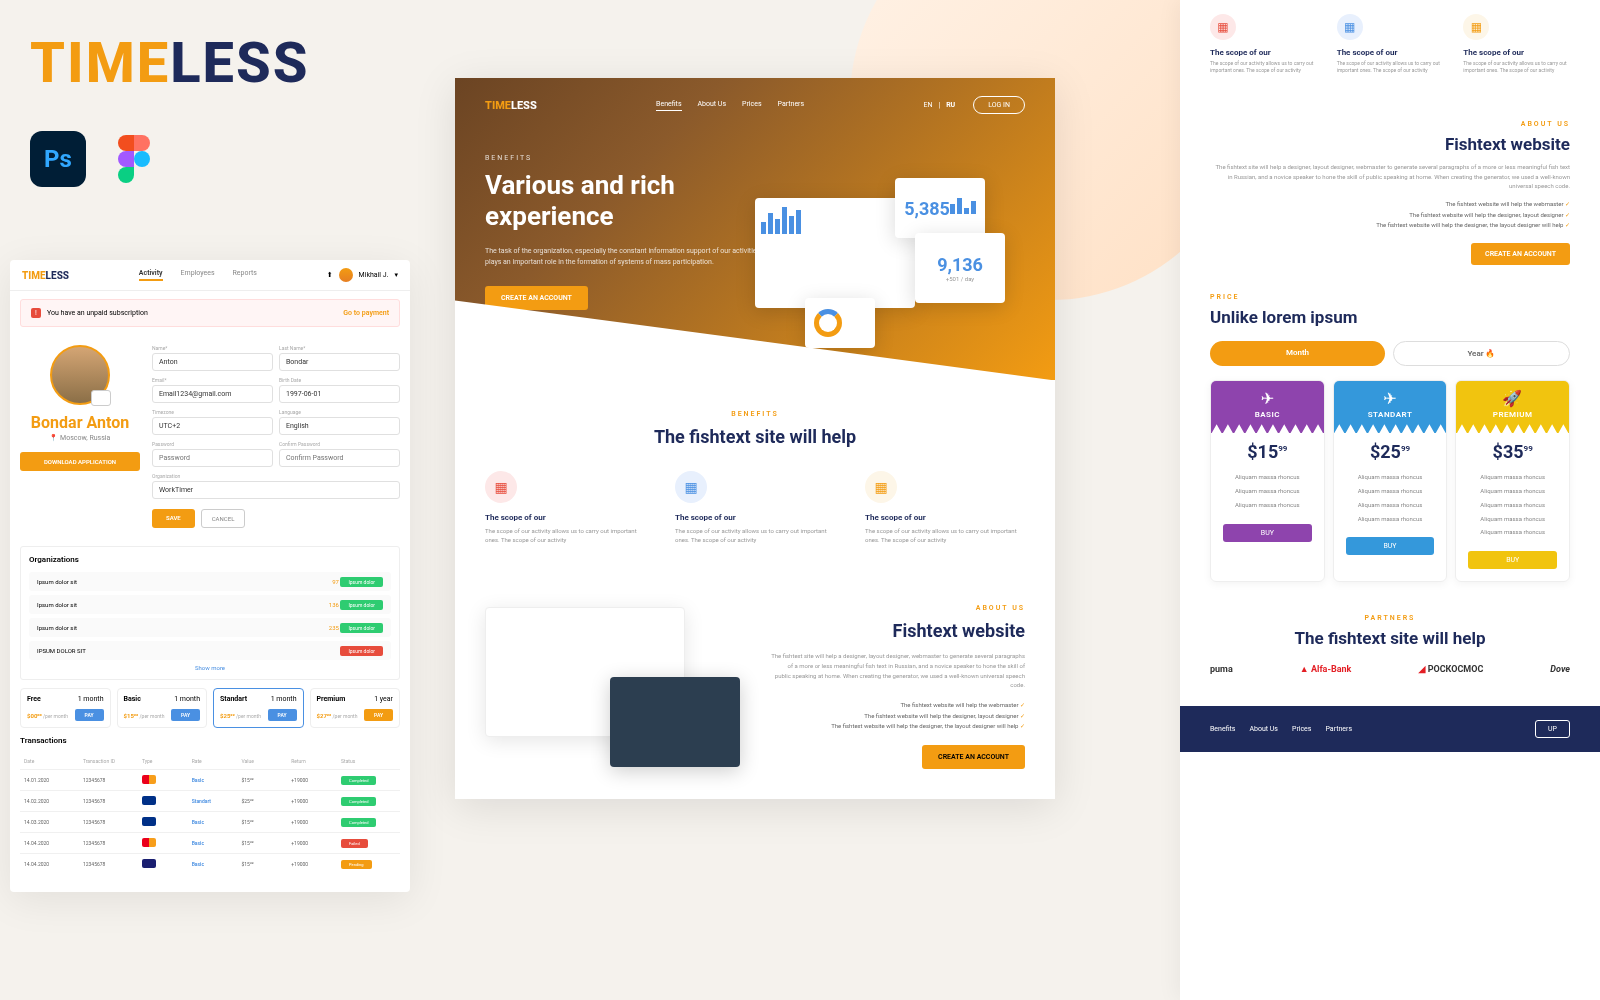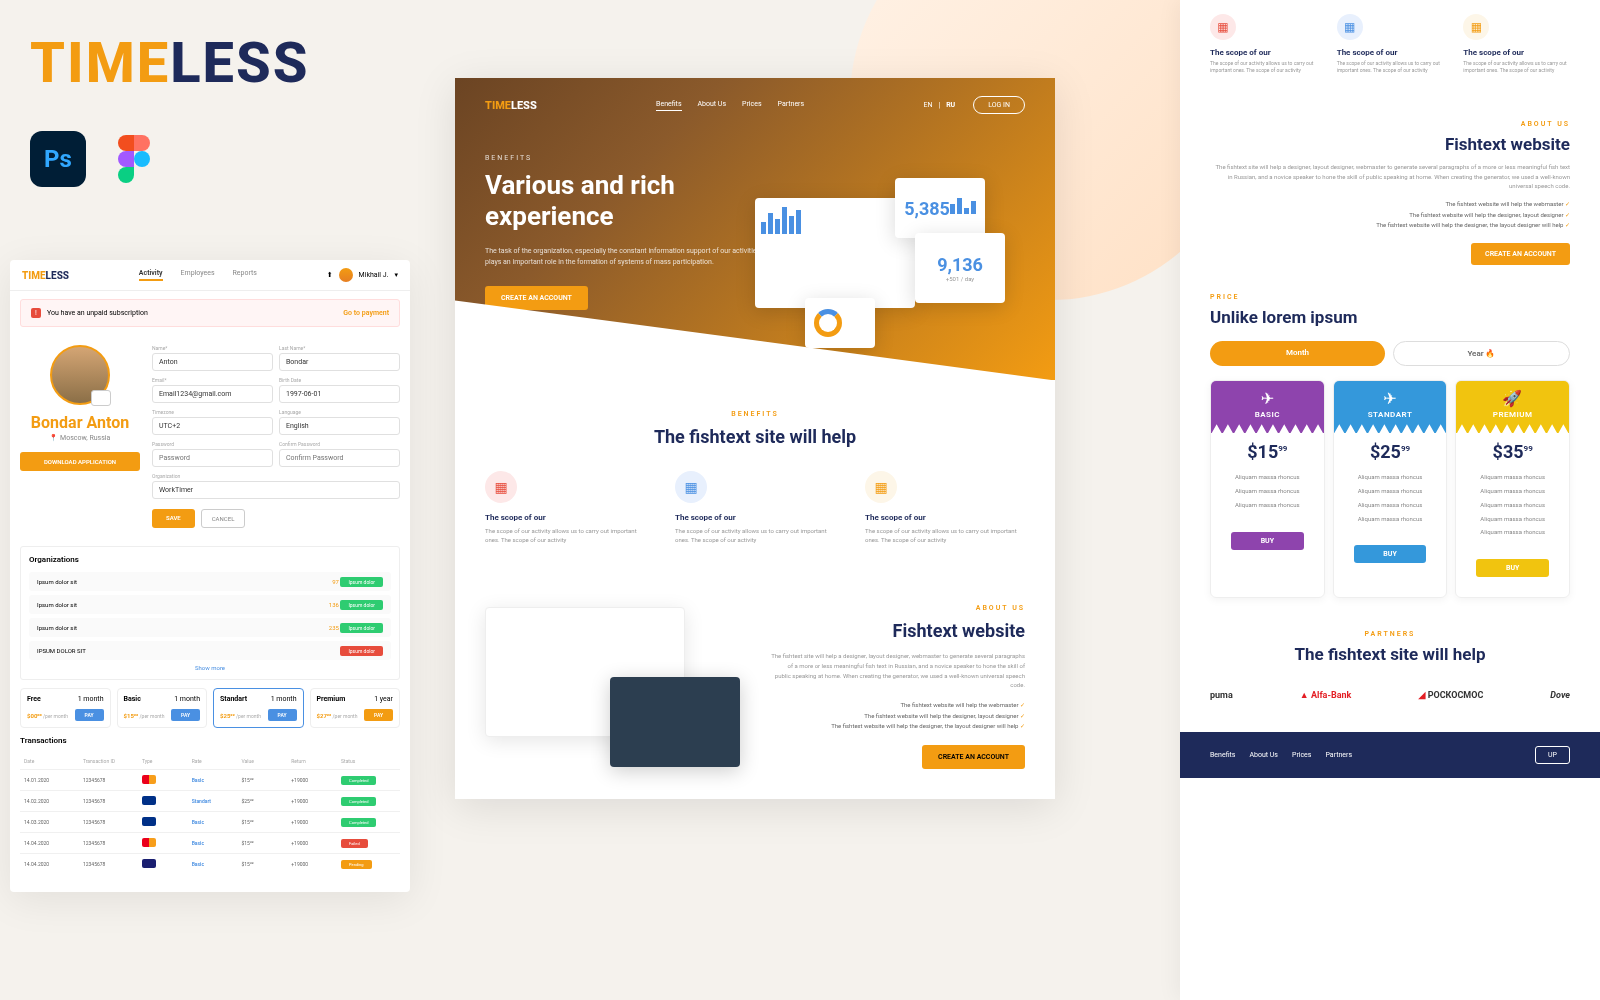--- a/index.html
+++ b/index.html
@@ -142,24 +142,24 @@
 .pd-plans{display:flex;gap:8px}
 .pd-plan{flex:1;border:1px solid #eee;border-radius:6px;overflow:hidden;text-align:center;box-shadow:0 2px 8px rgba(0,0,0,.05)}
 .pd-ph{padding:8px 4px 14px;color:#fff;position:relative}
 .pd-ph.purple{background:#8e44ad}.pd-ph.blue{background:#3498db}.pd-ph.yel{background:#f1c40f}
 .pd-ph::after{content:'';position:absolute;bottom:-1px;left:0;right:0;height:10px;background:#fff;clip-path:polygon(0 100%,5% 0,10% 100%,15% 0,20% 100%,25% 0,30% 100%,35% 0,40% 100%,45% 0,50% 100%,55% 0,60% 100%,65% 0,70% 100%,75% 0,80% 100%,85% 0,90% 100%,95% 0,100% 100%)}
 .pd-picon{font-size:16px;margin-bottom:2px}
 .pd-pname{font-size:8px;font-weight:600;letter-spacing:0.5px}
 .pd-pprice{font-size:18px;font-weight:700;padding:8px;color:#1e2a5a}
 .pd-pprice sup{font-size:8px}
 .pd-feat{font-size:6px;color:#888;padding:3px;line-height:1.3}
-.pd-buy{margin:20px;padding:5px;color:#fff;font-size:7px;font-weight:700;border-radius:3px}
+.pd-buy{margin:12px;padding:5px;color:#fff;font-size:7px;font-weight:400;border-radius:3px}
 .pd-buy.purple{background:#8e44ad}.pd-buy.blue{background:#3498db}.pd-buy.yel{background:#f1c40f}
 .pd-partners{padding:16px 30px;text-align:center}
-.pd-logos{display:flex;justify-content:space-between;align-items:center;margin-top:26px;font-size:9px;font-weight:700}
+.pd-logos{display:flex;justify-content:space-between;align-items:center;margin-top:16px;font-size:9px;font-weight:700}
 .pd-footer{background:#1e2a5a;color:#fff;padding:14px 30px;display:flex;justify-content:space-between;align-items:center;font-size:7px;margin-top:16px}
 .pd-fnav{display:flex;gap:14px}
 .pd-up{border:1px solid #fff;padding:4px 12px;border-radius:3px}
 </style>
 </head>
 <body>
 
 <div class="blob"></div>
 
 <div class="panel-a">

